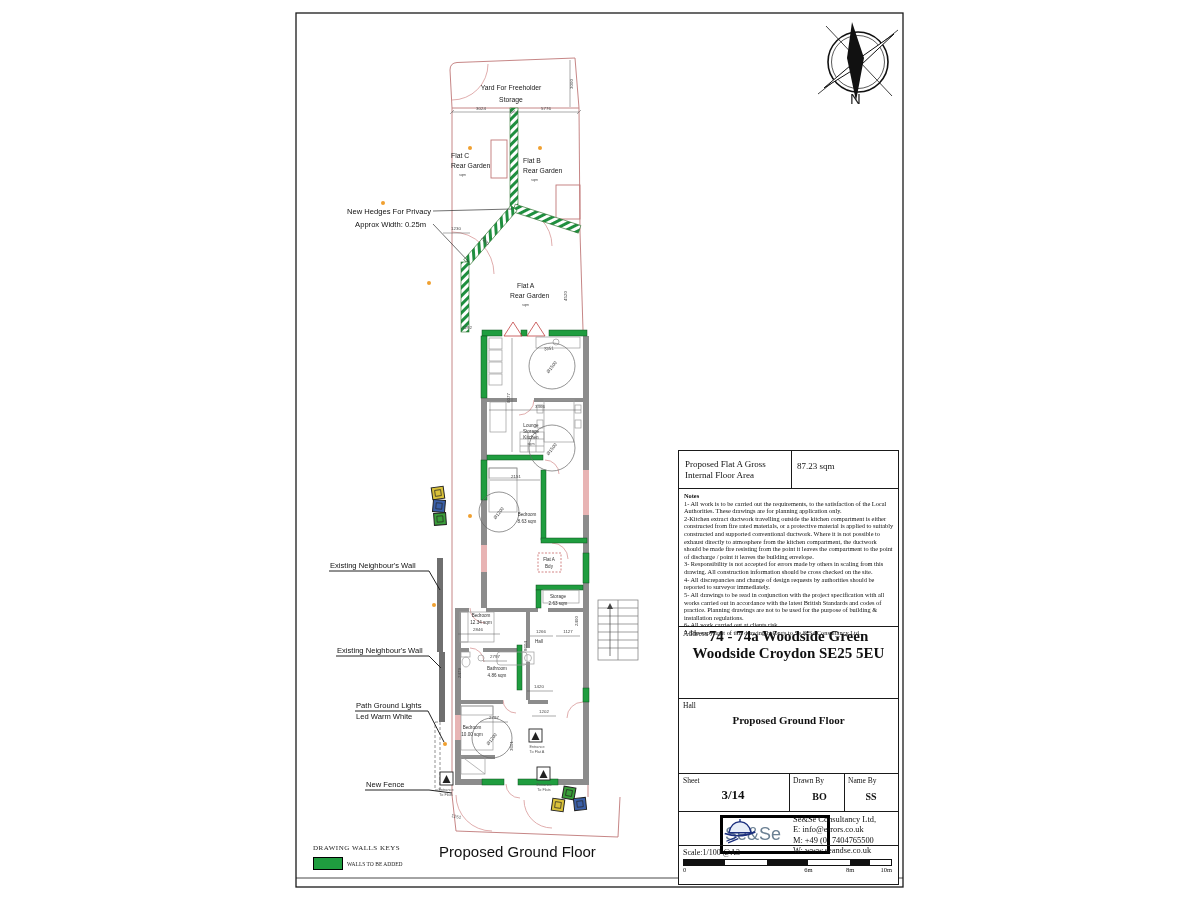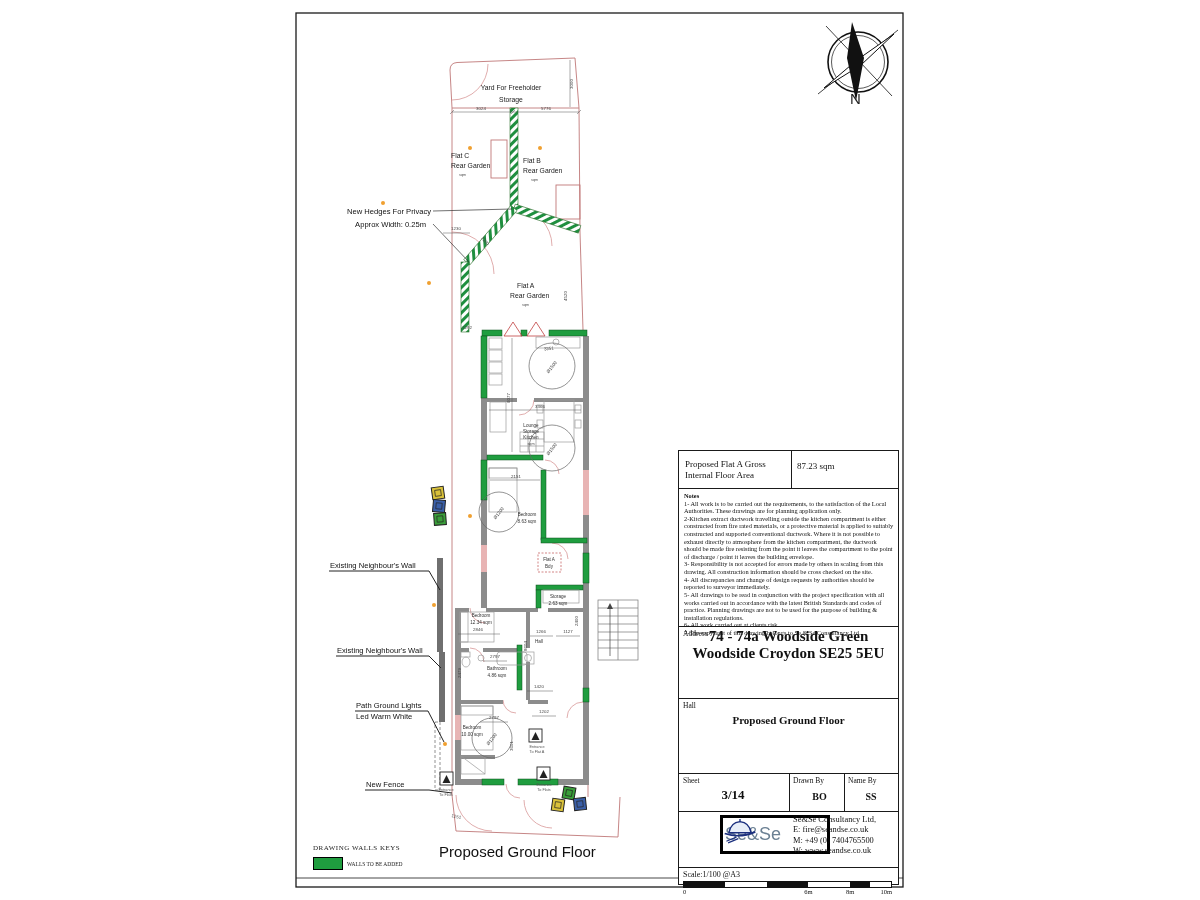--- a/index.html
+++ b/index.html
@@ -428,26 +428,26 @@
         <line x1="20" y1="4" x2="20" y2="1" stroke="#1b2f7e" stroke-width="1.6"></line>
         <g stroke="#1b2f7e" stroke-width="1.4">
           <line x1="4" y1="27" x2="16" y2="22"></line>
               <line x1="6" y1="29" x2="18" y2="24"></line>
         </g>
       </svg>
       <span class="logotext">Se&amp;Se</span>
     </div>
     <div class="companys">
       <div>Se&amp;Se Consultancy Ltd,</div>
-      <div>E: fire@seandse.co.uk</div>
+      <div>E: info@errors.co.uk</div>
       <div>M: +49 (0) 7404765500</div>
       <div>W: www.seandse.co.uk</div>
     </div>
   </div>
-  <div class="row" style="top:416px;height:33px;">
+  <div class="row" style="top:394px;height:33px;">
     <div class="celllab" style="font-size:8px;">Scale:1/100 @A3</div>
     <div class="scalebar">
       <div style="width:20%;background:#111;"></div>
       <div style="width:20%;background:#fff;"></div>
       <div style="width:20%;background:#111;"></div>
       <div style="width:20%;background:#fff;"></div>
       <div style="width:10%;background:#111;"></div>
       <div style="width:10%;background:#fff;"></div>
     </div>
     <div class="ticks">

